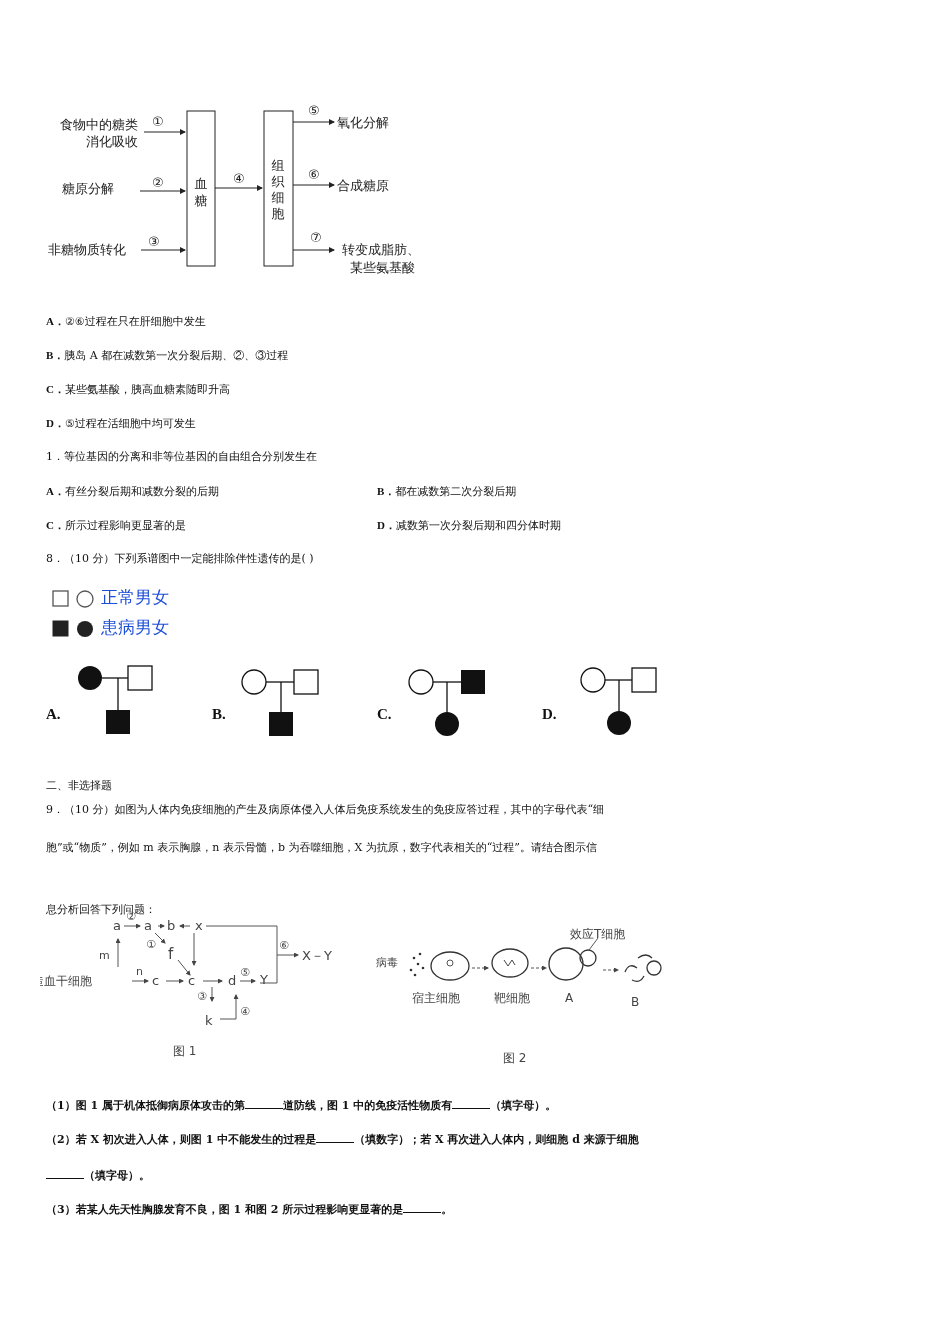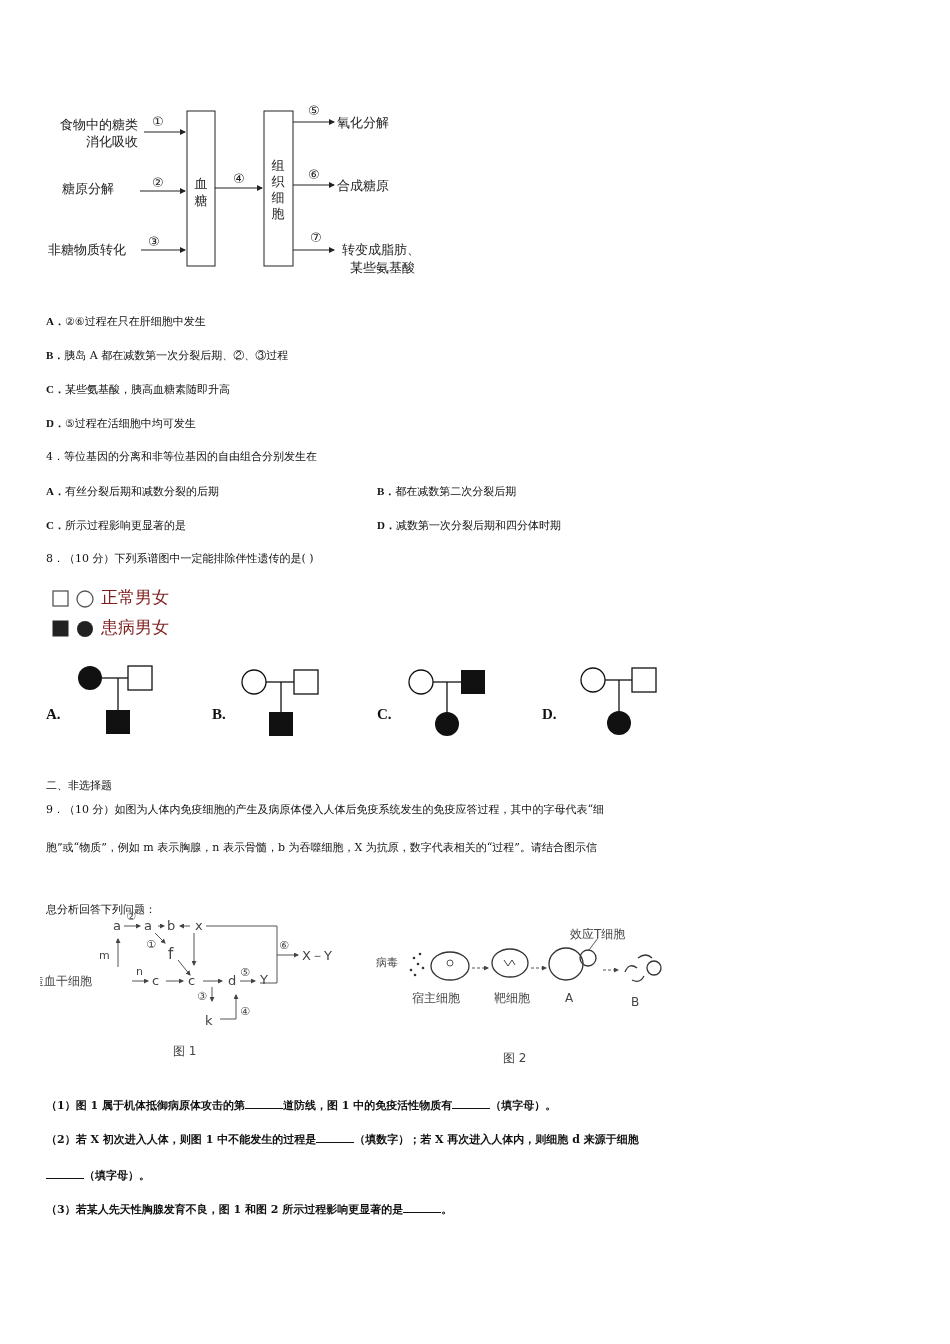--- a/index.html
+++ b/index.html
@@ -4,21 +4,21 @@
 <style>
   html, body { margin: 0; padding: 0; background: #ffffff; }
   body { width: 950px; height: 1344px; position: relative; overflow: hidden;
          font-family: "DejaVu Serif", "Liberation Serif", serif; color: #111; }
   .abs { position: absolute; }
   .line { position: absolute; left: 46px; font-size: 11px; white-space: nowrap; line-height: 20px; }
   .bold { font-weight: bold; }
   .opt-label { font-weight: bold; font-family: "Liberation Serif", serif; }
   .diag-text { font-family: "DejaVu Sans", sans-serif; font-size: 13px; color: #222; }
   .blank { display: inline-block; border-bottom: 1px solid #111; width: 38px; height: 14px; vertical-align: baseline; }
-  .legend { font-family: "DejaVu Sans", sans-serif; font-size: 17px; color: #7f1d1d; }
+  .legend { font-family: "DejaVu Sans", sans-serif; font-size: 17px; color: #1d4ed8; }
   .ped-label { font-weight: bold; font-size: 15px; font-family: "Liberation Serif", serif; }
   svg text { font-family: "DejaVu Sans", sans-serif; }
 </style>
 </head>
 <body>
 
 <svg class="abs" style="left:40px;top:100px" width="400" height="180" viewBox="0 0 400 180">
   <defs>
     <marker id="ah" markerWidth="6" markerHeight="6" refX="5" refY="3" orient="auto">
       <path d="M0,0 L6,3 L0,6 z" fill="#222"></path>
@@ -68,21 +68,21 @@
 <div class="abs diag-text" style="left:342px;top:241px;line-height:18px">
   <div>转变成脂肪、</div>
   <div style="padding-left:8px">某些氨基酸</div>
 </div>
 
 <div class="line" style="top:311px"><span class="opt-label">A．</span><span>②⑥过程在只在肝细胞中发生</span></div>
 <div class="line" style="top:345px"><span class="opt-label">B．</span><span>胰岛 A 都在减数第一次分裂后期、②、③过程</span></div>
 <div class="line" style="top:379px"><span class="opt-label">C．</span><span>某些氨基酸，胰高血糖素随即升高</span></div>
 <div class="line" style="top:413px"><span class="opt-label">D．</span><span>⑤过程在活细胞中均可发生</span></div>
 
-<div class="line" style="top:447px">4．等位基因的分离和非等位基因的自由组合分别发生在</div>
+<div class="line" style="top:447px">1．等位基因的分离和非等位基因的自由组合分别发生在</div>
 <div class="line" style="top:481px"><span class="opt-label">A．</span><span>有丝分裂后期和减数分裂的后期</span></div>
 <div class="line" style="top:481px;left:377px"><span class="opt-label">B．</span><span>都在减数第二次分裂后期</span></div>
 <div class="line" style="top:515px"><span class="opt-label">C．</span><span>所示过程影响更显著的是</span></div>
 <div class="line" style="top:515px;left:377px"><span class="opt-label">D．</span><span>减数第一次分裂后期和四分体时期</span></div>
 
 <div class="line" style="top:549px"><span>8．（10 分）</span><span>下列系谱图中一定能排除伴性遗传的是(    )</span></div>
 
 <div class="abs" style="left:52px;top:586px;height:20px">
   <svg width="44" height="18" style="vertical-align:middle">
     <rect x="1" y="1" width="15" height="15" fill="#fff" stroke="#555" stroke-width="1.3"></rect>

